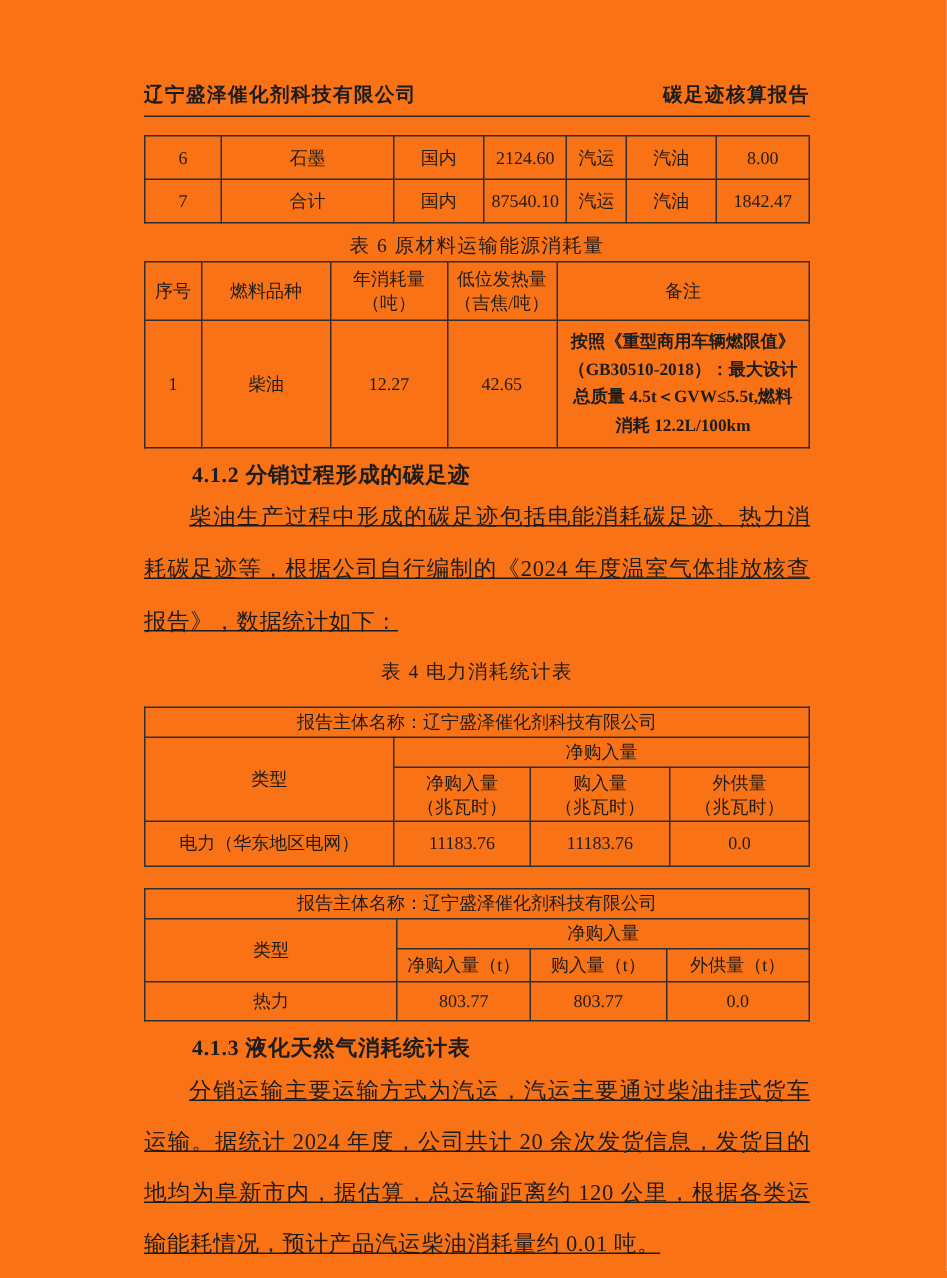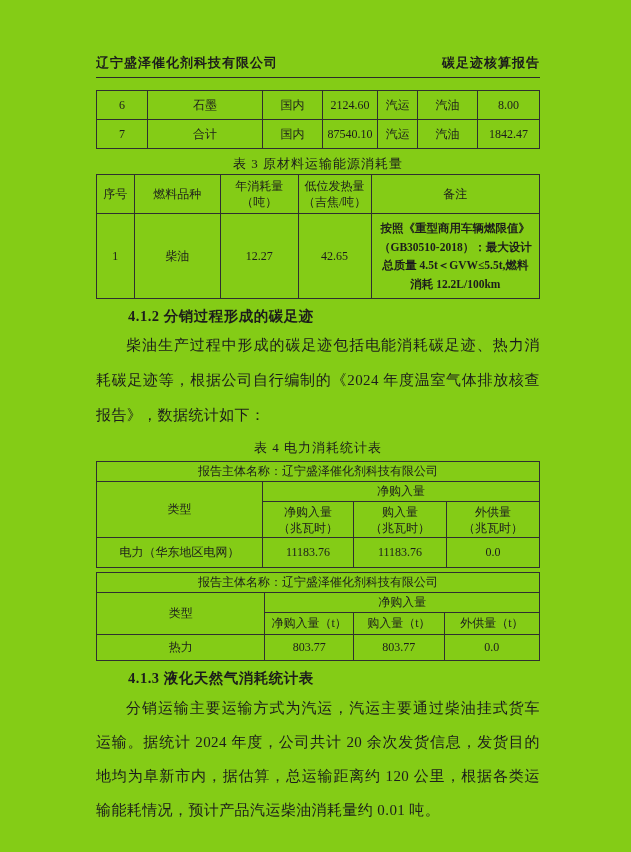--- a/index.html
+++ b/index.html
@@ -4,21 +4,21 @@
 <style>
   html,body{margin:0;padding:0;}
   body{
     width:631px;height:852px;
     background:#e9e9e7;
     font-family:"Liberation Serif","DejaVu Serif",serif;
   }
   .page{
     position:relative;
     width:631px;height:852px;
-    background:#84cc16;
+    background:#f97316;
     color:#1c1c1c;
     overflow:hidden;
   }
   .content{
     position:absolute;
     left:96px;top:54px;
     width:444px;
   }
   
   .doc-header{
@@ -68,24 +68,25 @@
     font-weight:bold;
     letter-spacing:0.5px;
   }
   .body-para{
     margin:2px 0 0 0;
     font-size:15px;
     line-height:35px;
     text-align:justify;
     text-indent:2em;
     letter-spacing:0.4px;
+    text-decoration:underline;
   }
   .body-para.lh34{line-height:34px;margin-top:3px;}
   
-  .t45{margin-top:4px;}
+  .t45{margin-top:14px;}
   .t45 td.subject{height:19px;}
   .t45 td.grp{height:19px;}
   .t4 .sub td{height:35px;}
   .t4 .data td{height:29px;}
   .t5 .sub td{height:21px;}
   .t5 .data td{height:25px;}
   
   .doc-footer{
     position:absolute;
     left:96px;top:804px;
@@ -133,21 +134,21 @@
           <td>合计</td>
           <td>国内</td>
           <td>87540.10</td>
           <td>汽运</td>
           <td>汽油</td>
           <td>1842.47</td>
         </tr>
       </tbody>
     </table>
 
-    <div class="caption">表 3  原材料运输能源消耗量</div>
+    <div class="caption">表 6  原材料运输能源消耗量</div>
     <table class="tbl t3">
       <colgroup>
         <col style="width:8.5%">
           <col style="width:19.5%">
           <col style="width:17.5%">
         <col style="width:16.5%">
           <col style="width:38%">
       </colgroup>
       <tbody>
         <tr class="hdr">

